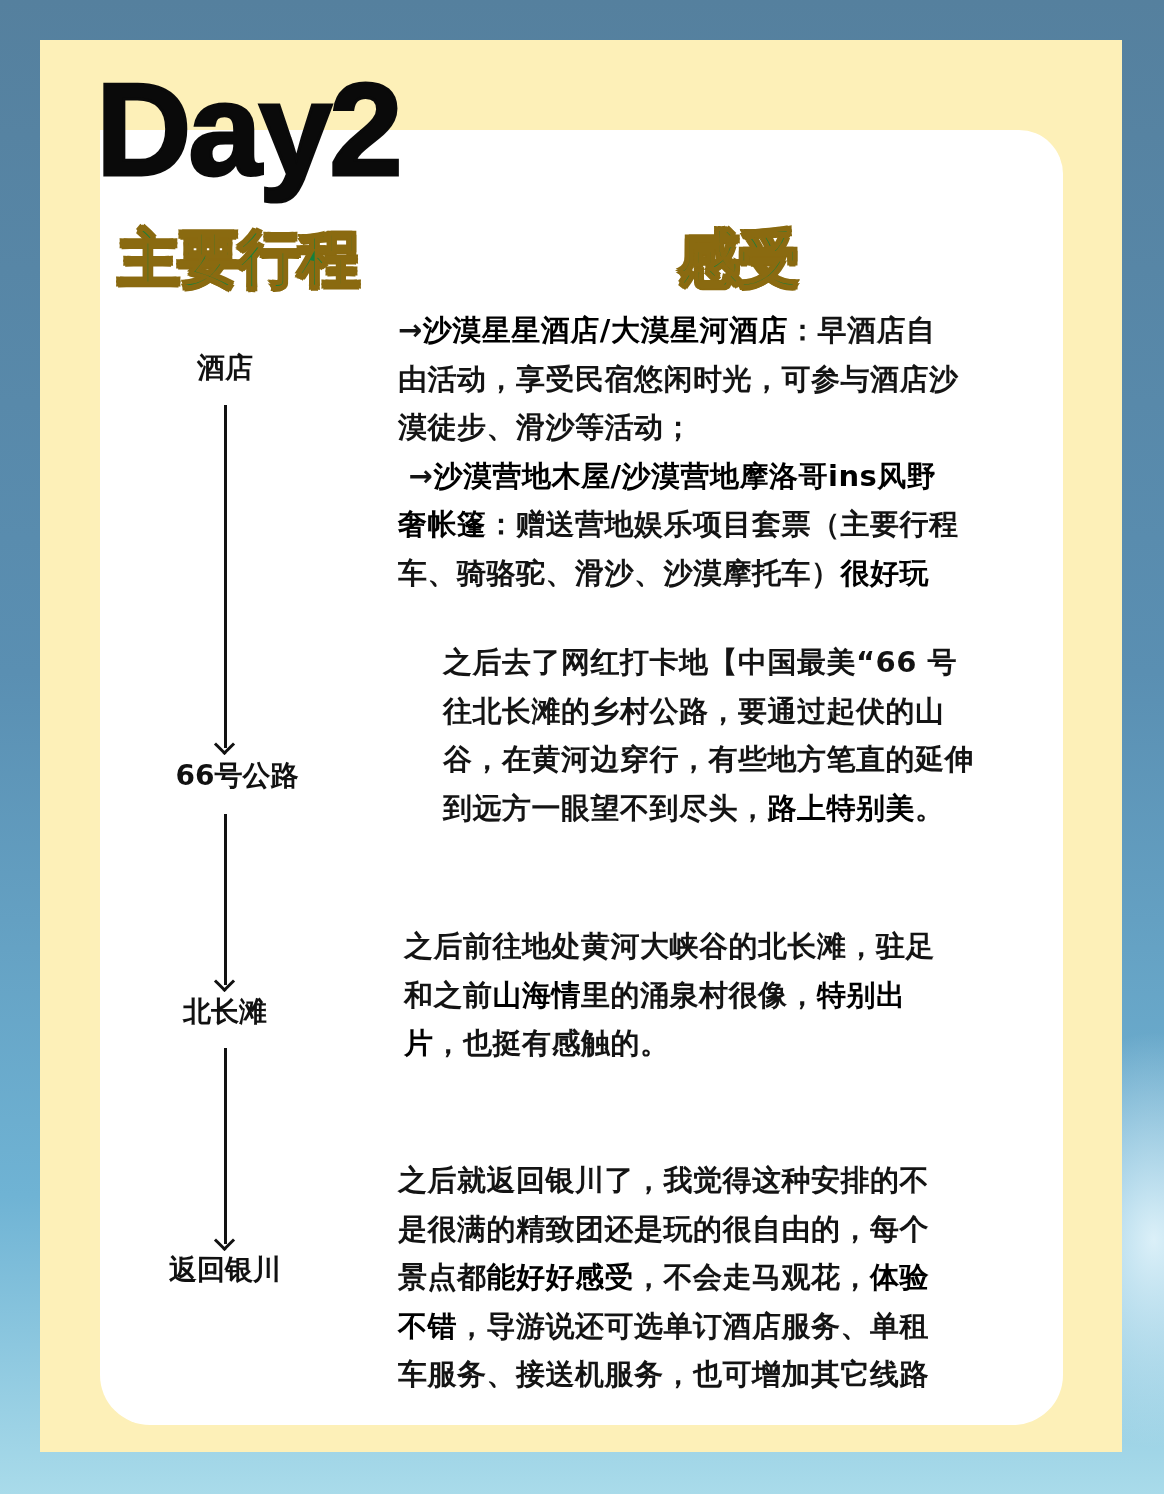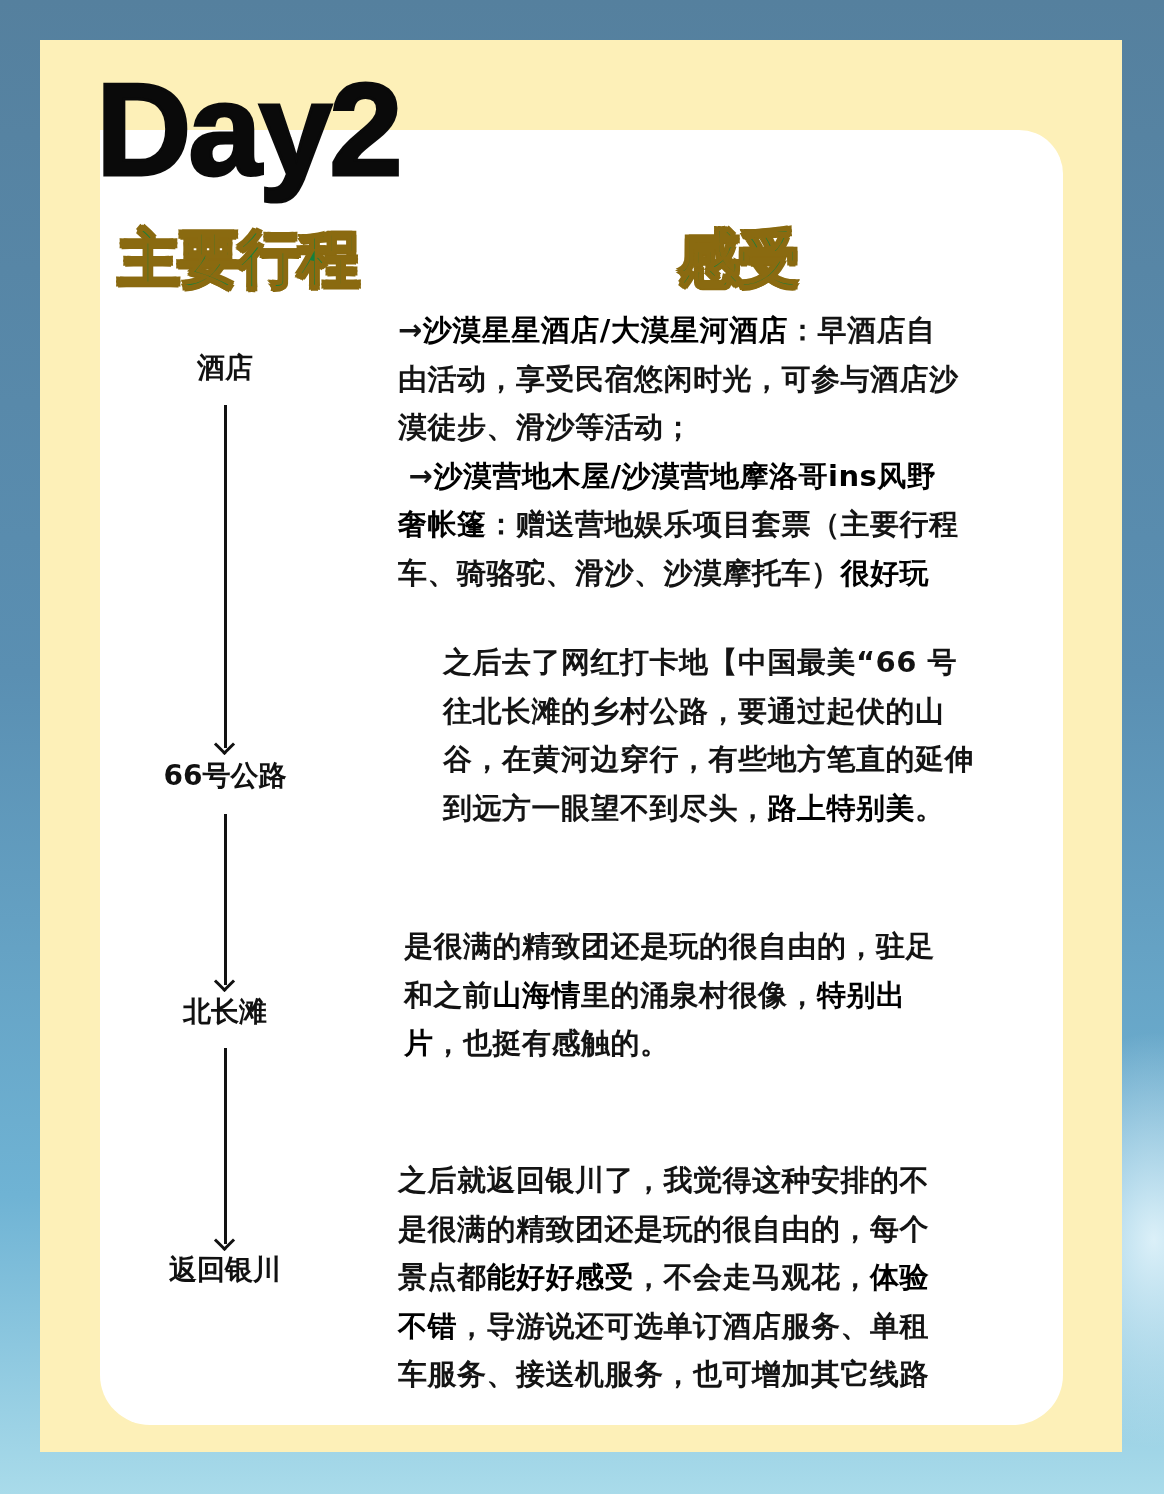--- a/index.html
+++ b/index.html
@@ -67,21 +67,21 @@
 
 <div class="day-title">Day2</div>
 
 <div class="col-header hdr-left">主要行程</div>
 <div class="col-header hdr-right">感受</div>
 
 <div class="node" style="top:354px;">酒店</div>
 <div class="arrow-line" style="top:405px;height:343px;"></div>
 <div class="arrow-head" style="top:737px;"></div>
 
-<div class="node" style="top:762px;">66号公路</div>
+<div class="node" style="top:762px;margin-left:12px;">66号公路</div>
 <div class="arrow-line" style="top:814px;height:171px;"></div>
 <div class="arrow-head" style="top:974px;"></div>
 
 <div class="node" style="top:998px;">北长滩</div>
 <div class="arrow-line" style="top:1048px;height:196px;"></div>
 <div class="arrow-head" style="top:1233px;"></div>
 
 <div class="node" style="top:1256px;">返回银川</div>
 
 <div class="para" style="left:398px;top:306px;">
@@ -94,21 +94,21 @@
 </div>
 
 <div class="para" style="left:404px;top:638px;margin-left:39px;">
   <div>之后去了网红打卡地【中国最美“66 号</div>
   <div>往北长滩的乡村公路，要通过起伏的山</div>
   <div>谷，在黄河边穿行，有些地方笔直的延伸</div>
   <div><span>到远方一眼望不到尽头，</span><span class="red">路上特别美</span><span>。</span></div>
 </div>
 
 <div class="para" style="left:404px;top:922px;">
-  <div>是很满的精致团还是玩的很自由的，驻足</div>
+  <div>之后前往地处黄河大峡谷的北长滩，驻足</div>
   <div><span>和之前</span><span class="red">山海情</span><span>里的涌泉村很像，</span><span class="red">特别出</span></div>
   <div><span class="red">片</span><span>，也挺有感触的。</span></div>
 </div>
 
 <div class="para" style="left:398px;top:1156px;">
   <div>之后就返回银川了，我觉得这种安排的不</div>
   <div>是很满的精致团还是玩的很自由的，每个</div>
   <div><span>景点都</span><span class="red">能好好感受</span><span>，不会走马观花，</span><span class="red">体验</span></div>
   <div><span class="red">不错</span><span>，导游说还可选单订酒店服务、单租</span></div>
   <div>车服务、接送机服务，也可增加其它线路</div>

